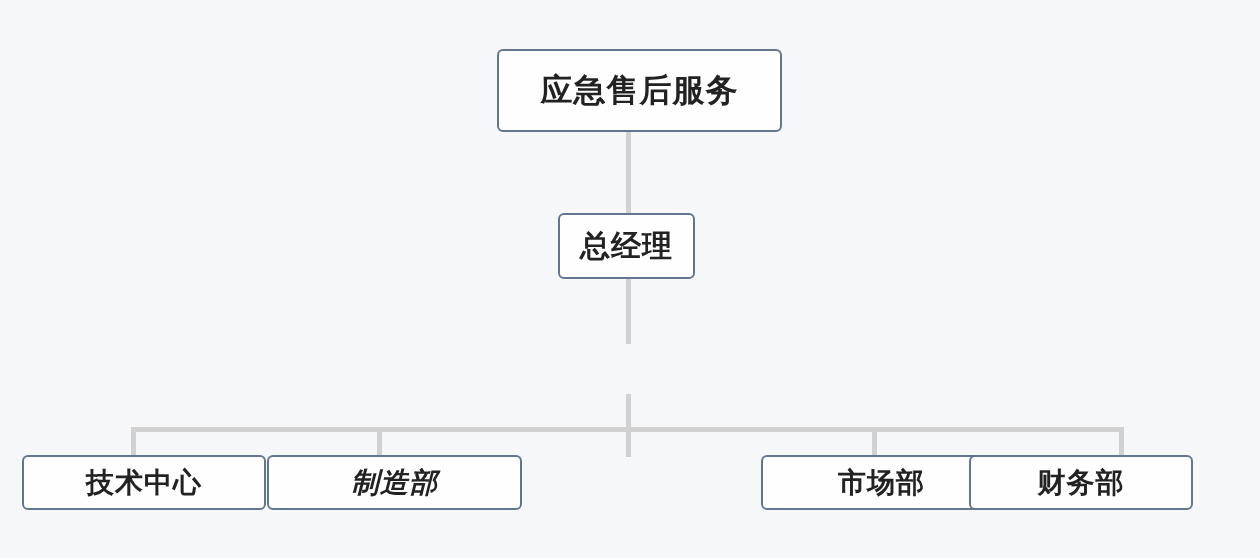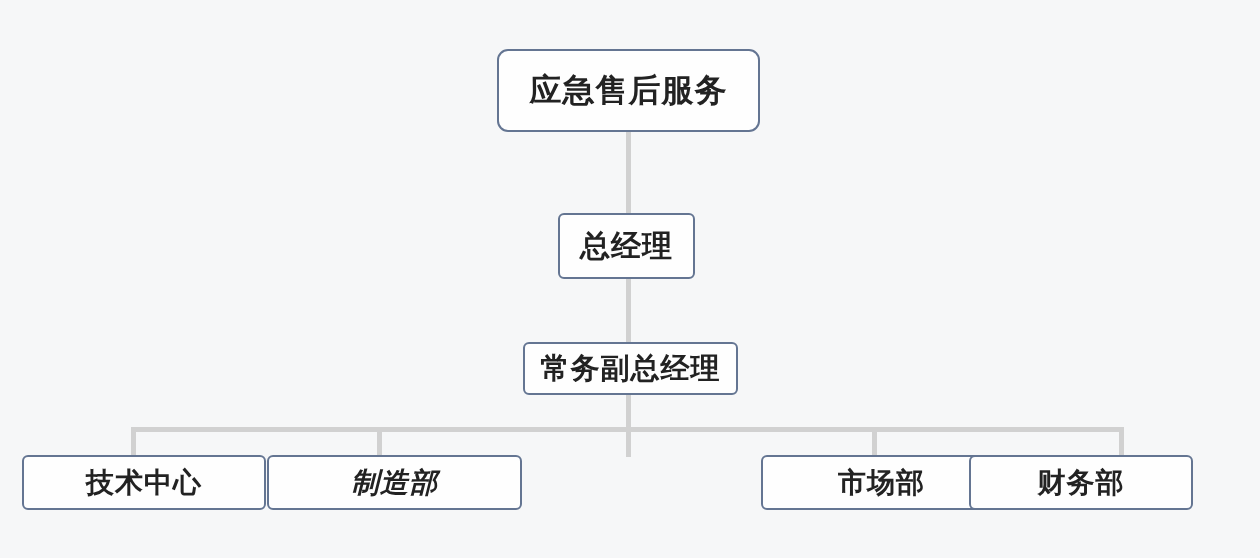--- a/index.html
+++ b/index.html
@@ -20,21 +20,21 @@
     border-radius: 6px;
     display: flex;
     align-items: center;
     justify-content: center;
     color: #222222;
     font-weight: bold;
     letter-spacing: 1px;
     z-index: 2;
   }
   .node .label { white-space: nowrap; }
-  .node-root   { left: 497px; top: 49px;  width: 263px; height: 83px; font-size: 32px; border-radius: 11px; }
+  .node-root   { left: 497px; top: 49px;  width: 285px; height: 83px; font-size: 32px; border-radius: 6px; }
   .node-gm     { left: 558px; top: 213px; width: 137px; height: 66px; font-size: 30px; }
   .node-deputy { left: 523px; top: 342px; width: 215px; height: 53px; font-size: 29px; }
   .node-dept   { top: 455px; height: 55px; font-size: 28px; }
   .node-dept-1 { left: 22px;   width: 244px; align-items: center; }
   .node-dept-2 { left: 267px;  width: 255px; font-style: italic; }
   .node-dept-3 { left: 514px;  width: 228px; }
   .node-dept-4 { left: 761px;  width: 241px; }
   .node-dept-5 { left: 969px; width: 224px; }
   .connector {
     position: absolute;
@@ -67,23 +67,20 @@
   <div class="connector conn-drop conn-drop-5"></div>
 
   <div class="node node-root">
     <span class="label">应急售后服务</span>
   </div>
 
   <div class="node node-gm">
     <span class="label">总经理</span>
   </div>
 
-  <div class="node node-deputy">
-    <span class="label">常务副总经理</span>
-  </div>
 
   <div class="node node-dept node-dept-1">
     <span class="label">技术中心</span>
   </div>
 
   <div class="node node-dept node-dept-2">
     <span class="label">制造部</span>
   </div>
 
 

